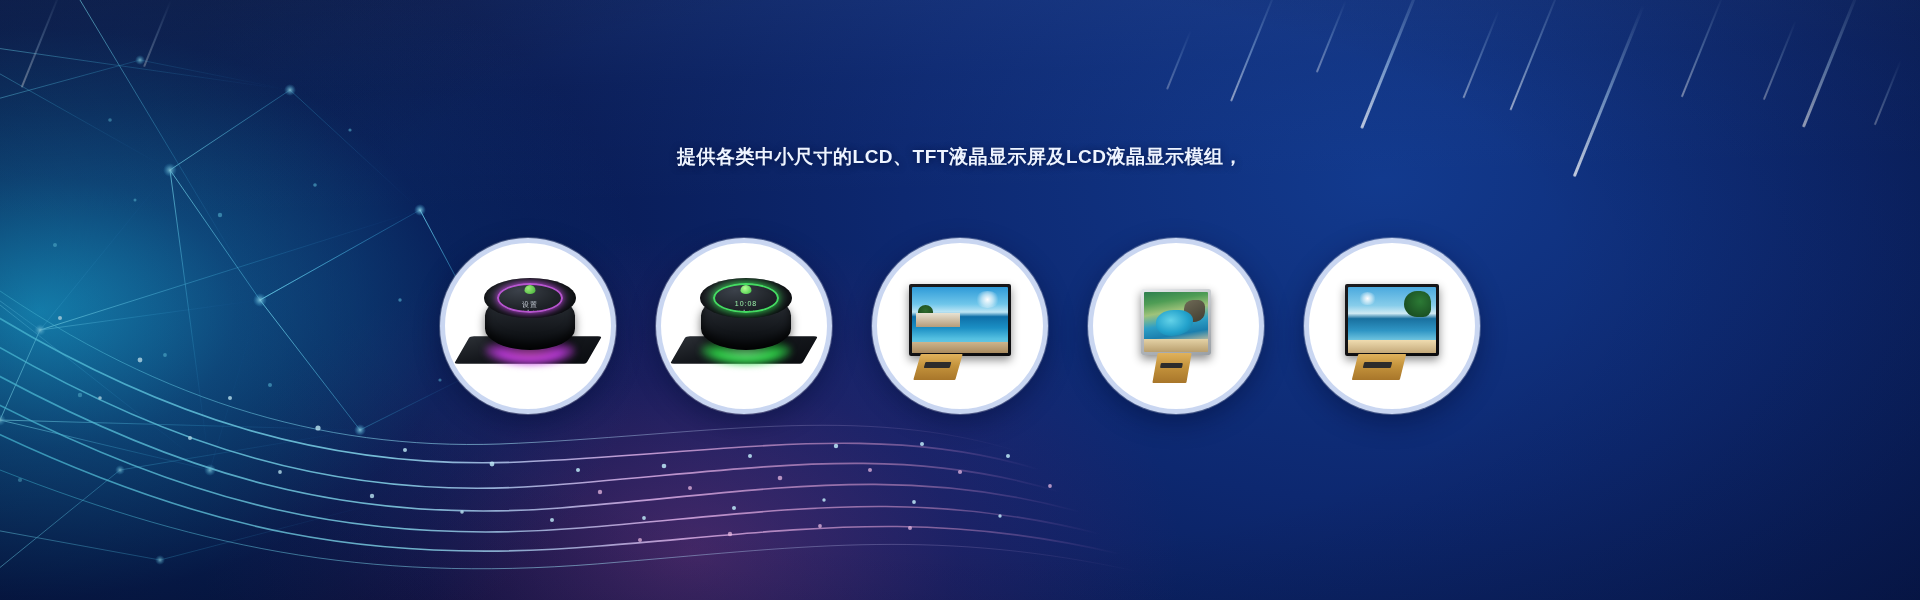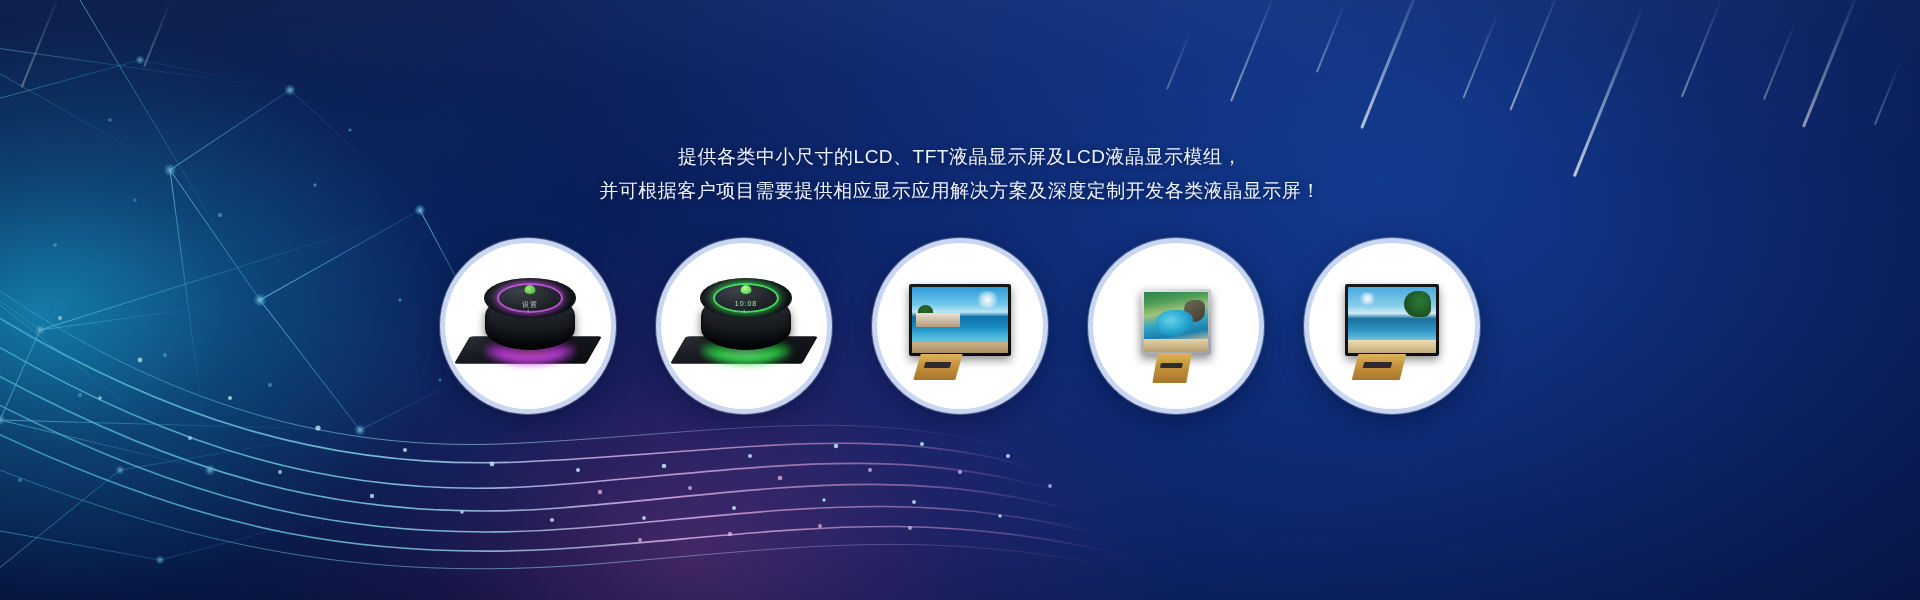--- a/index.html
+++ b/index.html
@@ -46,21 +46,21 @@
     position:absolute;left:0;right:0;top:62px;text-align:center;
     color:#ffffff;
     font-size:53px;line-height:1.08;font-weight:bold;
     letter-spacing:1px;
     text-shadow:0 2px 14px rgba(0,20,70,.75), 0 0 26px rgba(110,170,255,.30);
     white-space:nowrap;
   }
   #subtitle{
     position:absolute;left:0;right:0;top:140px;text-align:center;
     color:#eef4ff;
-    font-size:19px;line-height:34px;font-weight:normal;
+    font-size:19px;line-height:34px;font-weight:bold;
     letter-spacing:.5px;
     text-shadow:0 1px 7px rgba(0,15,60,.85);
   }
   #subtitle div{white-space:nowrap;}
 
   
   #circles{
     position:absolute;top:238px;left:0;right:0;height:166px;
     display:flex;justify-content:center;align-items:flex-start;gap:40px;
   }
@@ -314,21 +314,20 @@
     <div class="streak" style="left:60px;top:-10px;width:2px;height:105px;transform:rotate(22deg);opacity:.45;"></div>
     <div class="streak" style="left:170px;top:0px;width:2px;height:72px;transform:rotate(22deg);opacity:.35;"></div>
     <div class="streak" style="left:1190px;top:30px;width:2px;height:64px;transform:rotate(22deg);opacity:.30;"></div>
   </div>
 
   <div class="layer" id="vignette"></div>
 
 
   <div id="subtitle">
     <div>提供各类中小尺寸的LCD、TFT液晶显示屏及LCD液晶显示模组，</div>
-    <div>并可根据客户项目需要提供相应显示应用解决方案及深度定制开发各类液晶显示屏！</div>
   </div>
 
   <div id="circles">
 
     <div class="circle">
       <div class="inner">
         <div class="puck-wrap">
           <div class="base"></div>
           <div class="glowring" style="background:radial-gradient(ellipse at 50% 50%, #e05ad0 0%, #c03ce0 45%, rgba(150,40,200,0) 78%);"></div>
           <div class="puck-body"></div>

